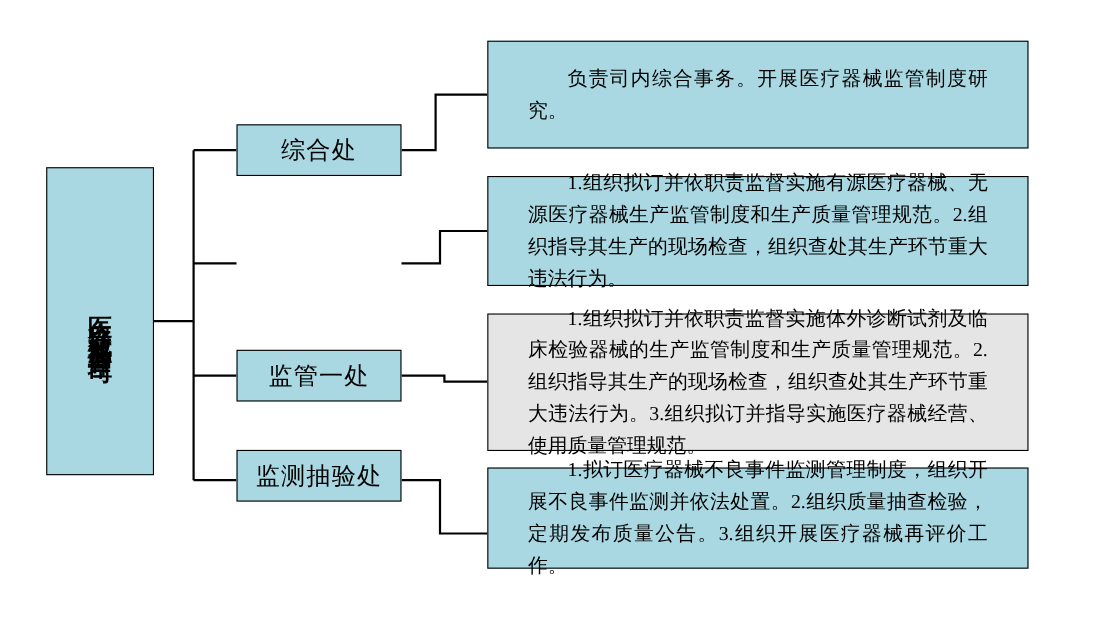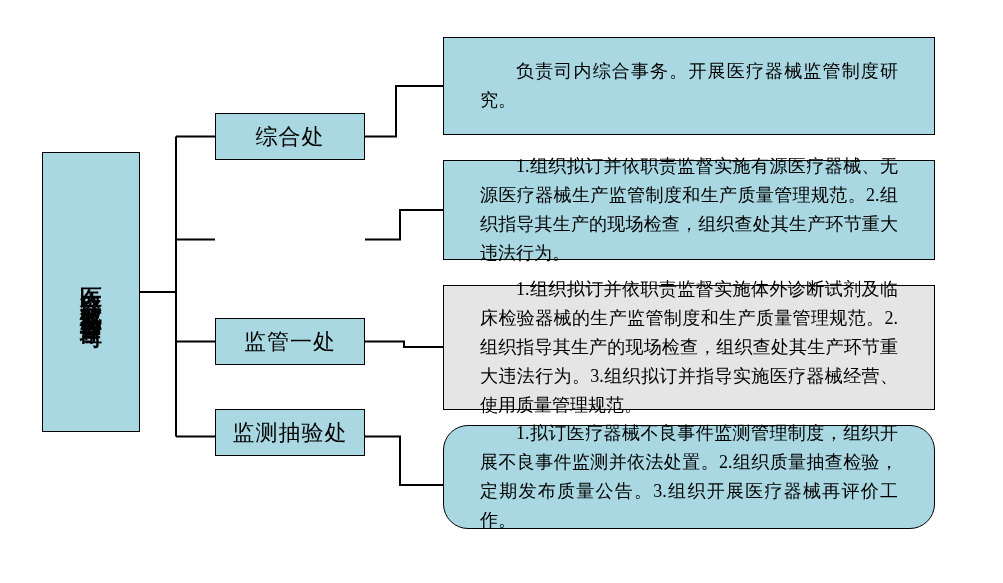--- a/index.html
+++ b/index.html
@@ -56,21 +56,21 @@
   .dept-3 { top: 318px; }
   .dept-4 { top: 409px; }
   .desc-box {
     left: 443px; width: 492px;
     display: flex; align-items: center;
     padding: 8px 20px;
   }
   .desc-1 { top: 37px;  height: 98px; }
   .desc-2 { top: 160px; height: 100px; }
   .desc-3 { top: 285px; height: 125px; }
-  .desc-4 { top: 425px; height: 104px; border-radius: 25px; }
+  .desc-4 { top: 425px; height: 92px; }
   .desc-box p {
     margin: 16px;
     font-size: 18px;
     line-height: 1.62;
     text-indent: 2em;
     text-align: justify;
     width: 100%;
   }
 </style>
 </head>

